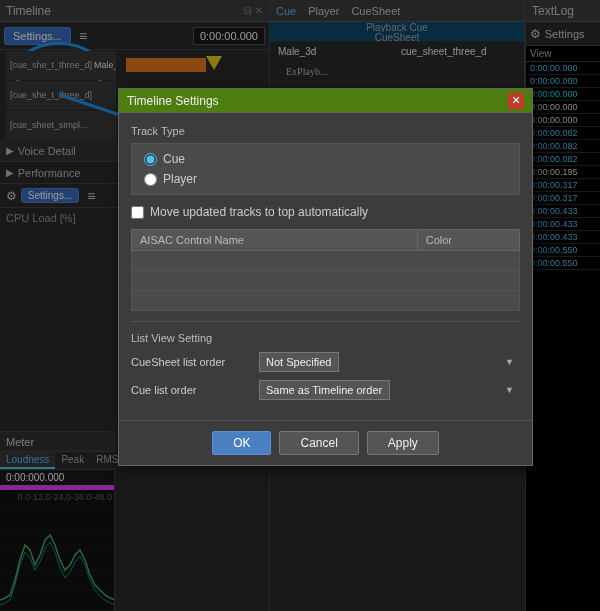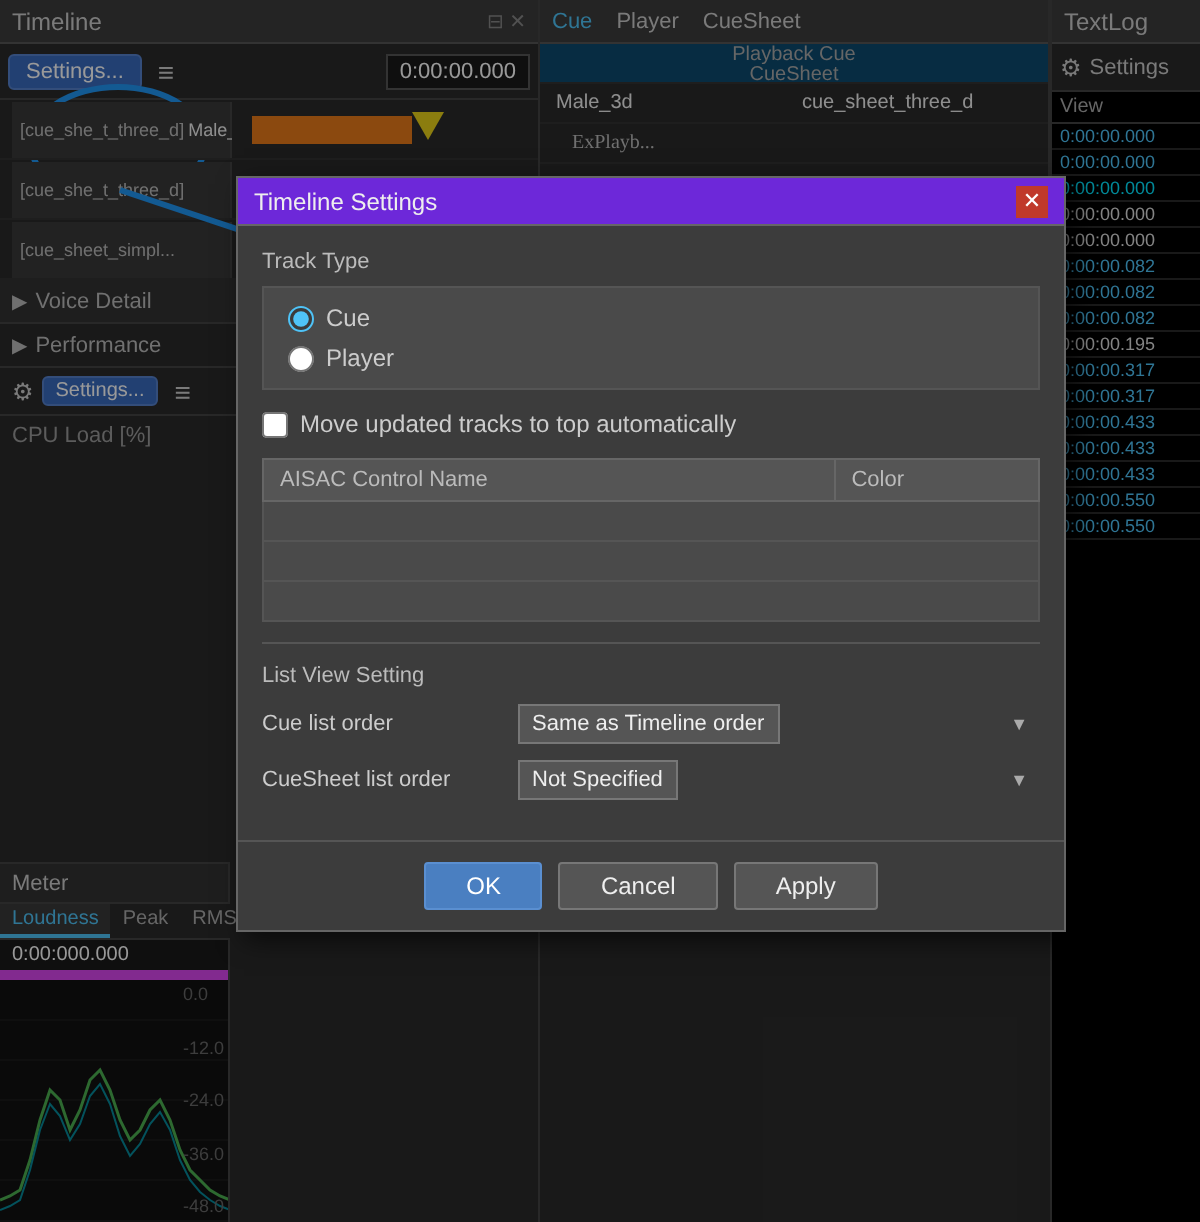--- a/index.html
+++ b/index.html
@@ -197,21 +197,21 @@
       background: #111;
       position: relative;
       overflow: hidden;
     }
     .meter-scale {
       position: absolute;
       right: 2px;
       top: 0;
       bottom: 0;
       display: flex;
-      flex-direction: column;
+      flex-direction: row;
       justify-content: space-between;
       font-size: 9px;
       color: #666;
       padding: 2px 0;
     }
     .waveform-svg {
       position: absolute;
       left: 0;
       top: 0;
     }
@@ -337,21 +337,21 @@
       position: absolute;
       top: 88px;
       left: 118px;
       width: 415px;
       background: #3c3c3c;
       border: 1px solid #666;
       z-index: 200;
       box-shadow: 4px 4px 12px rgba(0,0,0,0.6);
     }
     .dialog-titlebar {
-      background: #6d28d9;
+      background: #4d7c0f;
       height: 24px;
       display: flex;
       align-items: center;
       padding: 0 8px;
       font-size: 12px;
       color: #eee;
       border-bottom: 1px solid #666;
     }
     .dialog-title {
       flex: 1;
@@ -696,39 +696,39 @@
           </tr>
         <tr>
             <td class="aisac-body" style="height:20px;" colspan="2"></td>
           </tr>
       </tbody>
     </table>
 
     <div class="list-view-section">
       <div class="list-view-label">List View Setting</div>
       <div class="list-view-row">
+        <span class="list-view-row-label">CueSheet list order</span>
+        <div class="select-wrapper">
+          <select class="select-dropdown">
+            <option>Not Specified</option>
+            <option>Alphabetical</option>
+            <option>Custom</option>
+          </select>
+        </div>
+      </div>
+      <div class="list-view-row">
         <span class="list-view-row-label">Cue list order</span>
         <div class="select-wrapper">
           <select class="select-dropdown">
             <option>Same as Timeline order</option>
             <option>Alphabetical</option>
             <option>Custom</option>
           </select>
         </div>
       </div>
-      <div class="list-view-row">
-        <span class="list-view-row-label">CueSheet list order</span>
-        <div class="select-wrapper">
-          <select class="select-dropdown">
-            <option>Not Specified</option>
-            <option>Alphabetical</option>
-            <option>Custom</option>
-          </select>
-        </div>
-      </div>
     </div>
   </div>
   <div class="dialog-footer">
     <button class="footer-btn ok">OK</button>
     <button class="footer-btn">Cancel</button>
     <button class="footer-btn">Apply</button>
   </div>
 </div>
 
 </body></html>

